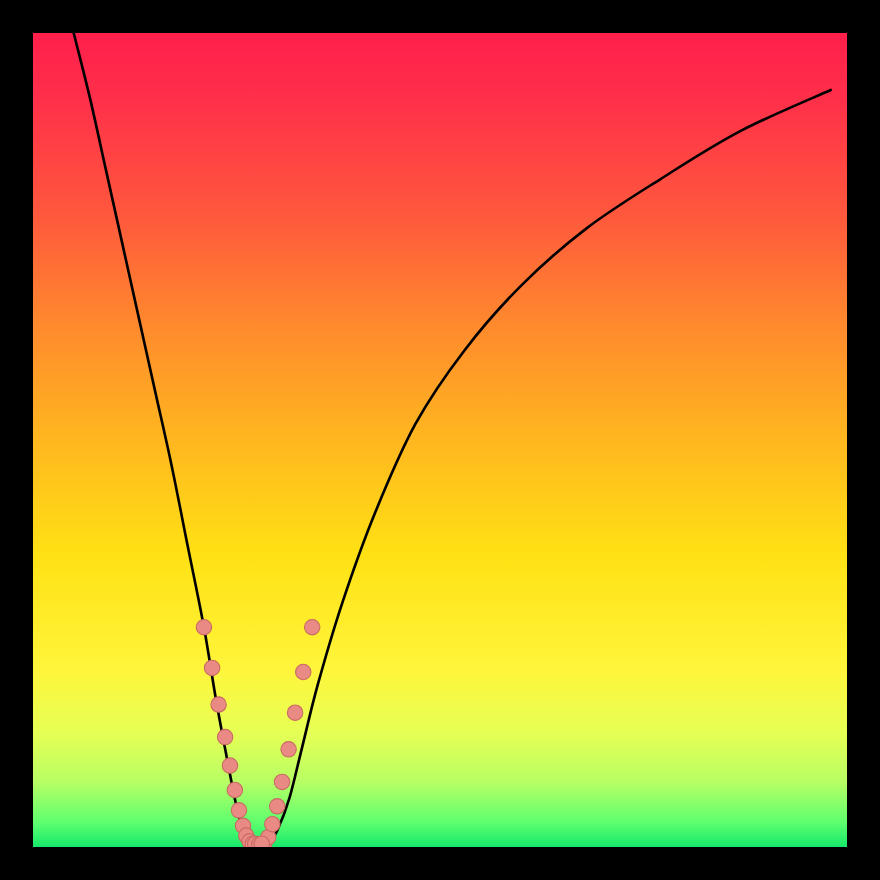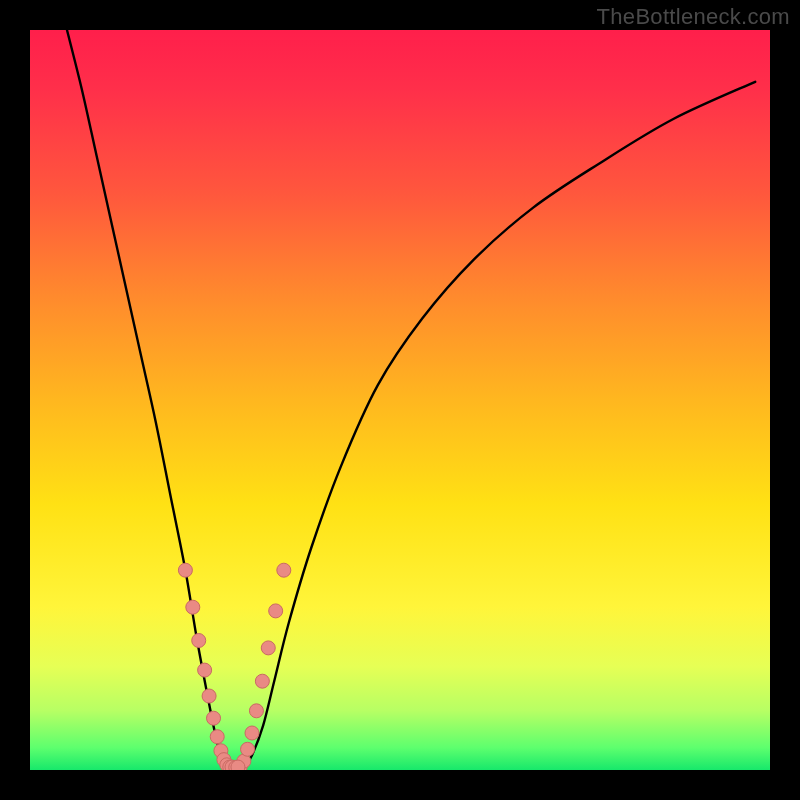--- a/index.html
+++ b/index.html
@@ -84,14 +84,13 @@
         <circle cx="226.44" cy="680.8" r="7" fill="#e98a84" stroke="#c96a63" stroke-width="1"></circle>
         <circle cx="232.36" cy="651.2" r="7" fill="#e98a84" stroke="#c96a63" stroke-width="1"></circle>
         <circle cx="238.28" cy="617.9" r="7" fill="#e98a84" stroke="#c96a63" stroke-width="1"></circle>
         <circle cx="245.68" cy="580.9" r="7" fill="#e98a84" stroke="#c96a63" stroke-width="1"></circle>
         <circle cx="253.82" cy="540.2" r="7" fill="#e98a84" stroke="#c96a63" stroke-width="1"></circle>
         <circle cx="202.02" cy="737.04" r="7" fill="#e98a84" stroke="#c96a63" stroke-width="1"></circle>
         <circle cx="205.72000000000003" cy="737.41" r="7" fill="#e98a84" stroke="#c96a63" stroke-width="1"></circle>
         <circle cx="207.94000000000003" cy="737.04" r="7" fill="#e98a84" stroke="#c96a63" stroke-width="1"></circle>
       </svg>
   </div>
-  <div class="watermark">TheBottleneck.com</div>
 </div>
 
 </body></html>

